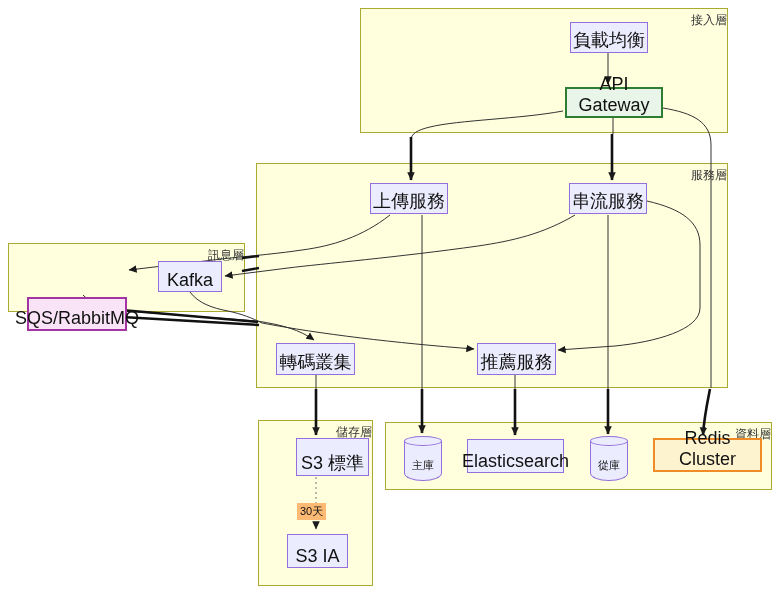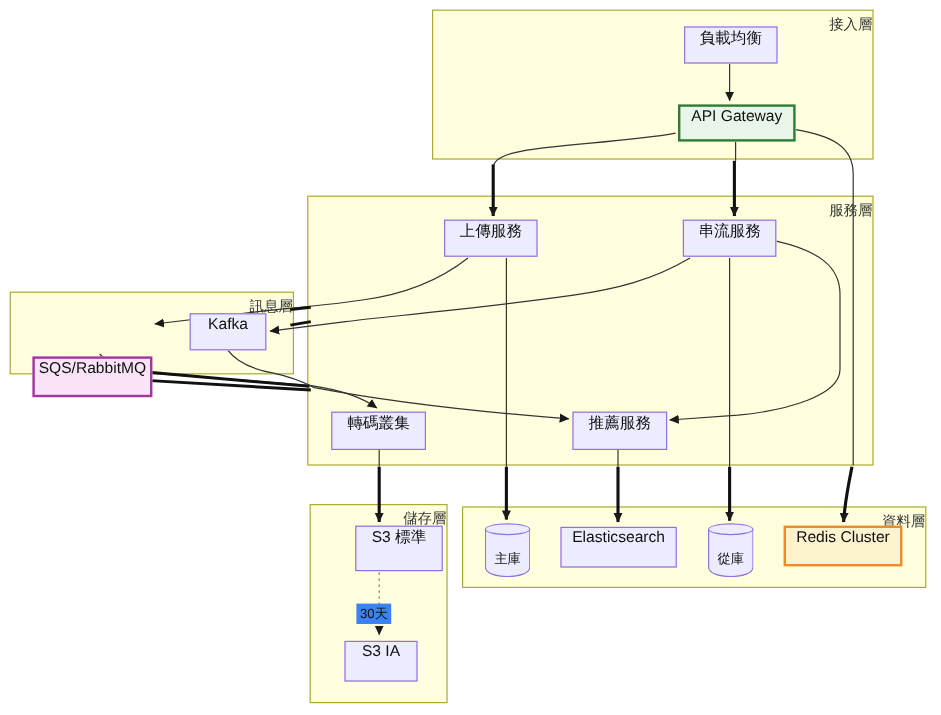--- a/index.html
+++ b/index.html
@@ -7,34 +7,34 @@
           font-family:"Liberation Sans","DejaVu Sans",sans-serif;}
   .cluster{position:absolute;box-sizing:border-box;background:#ffffde;border:1px solid #aaaa33;z-index:1;}
   .cluster-label{position:absolute;top:3px;left:0;width:100%;text-align:right;
                  font-size:12px;color:#333;z-index:2;}
   svg.edges{position:absolute;left:0;top:0;z-index:3;pointer-events:none;}
   .e{fill:none;stroke:#333;stroke-width:1;}
   .et{fill:none;stroke:#111;stroke-width:2.6;}
   .et2{fill:none;stroke:#111;stroke-width:2.4;}
   .ed{fill:none;stroke:#8a8a8a;stroke-width:1.2;stroke-dasharray:2 3;}
   .node{position:absolute;box-sizing:border-box;background:#ECECFF;border:1px solid #9370DB;
-        display:flex;align-items:flex-start;justify-content:center;font-size:13px;color:#111;
+        display:flex;align-items:flex-end;justify-content:center;font-size:18px;color:#111;
         z-index:4;text-align:center;}
   .node.green{background:#e9f5e9;border:2px solid #2f7d32;}
   .node.pink{background:#f9e4f7;border:2px solid #a235a2;margin-top:36px;}
   .node.orange{background:#fdf3cf;border:2px solid #f08c28;}
   .cylinder{position:absolute;z-index:4;}
   .cyl-top{position:absolute;left:0;right:0;top:0;height:10px;border-radius:50%;
            background:#ECECFF;border:1px solid #9370DB;box-sizing:border-box;z-index:2;}
   .cyl-body{position:absolute;left:0;right:0;top:5px;bottom:0;background:#ECECFF;
             border:1px solid #9370DB;border-top:none;box-sizing:border-box;
             border-radius:0 0 50% 50% / 0 0 8px 8px;}
   .cyl-label{position:absolute;left:0;right:0;bottom:8px;text-align:center;font-size:11px;
              color:#111;z-index:3;}
-  .edge-label{position:absolute;background:#3b82f6;color:#111;font-size:11px;
+  .edge-label{position:absolute;background:#fdba74;color:#111;font-size:11px;
               padding:1px 3px;z-index:5;}
 </style>
 </head>
 <body>
 
 <div class="canvas">
 
   <div class="cluster" style="left:360px;top:8px;width:368px;height:125px">
     <span class="cluster-label">接入層</span>
   </div>
@@ -138,21 +138,21 @@
   </div>
   <div class="node" style="left:296px;top:438px;width:73px;height:38px">
     <span>S3 標準</span>
   </div>
   <div class="node" style="left:287px;top:534px;width:61px;height:34px">
     <span>S3 IA</span>
   </div>
   <div class="node" style="left:467px;top:439px;width:97px;height:34px">
     <span>Elasticsearch</span>
   </div>
-  <div class="node orange" style="left:653px;top:438px;width:99px;height:34px">
+  <div class="node orange" style="left:653px;top:438px;width:109px;height:34px">
     <span>Redis Cluster</span>
   </div>
 
   <div class="cylinder" style="left:404px;top:436px;width:38px;height:45px">
     <div class="cyl-body"></div>
     <div class="cyl-top"></div>
     <span class="cyl-label">主庫</span>
   </div>
   <div class="cylinder" style="left:590px;top:436px;width:38px;height:45px">
     <div class="cyl-body"></div>

